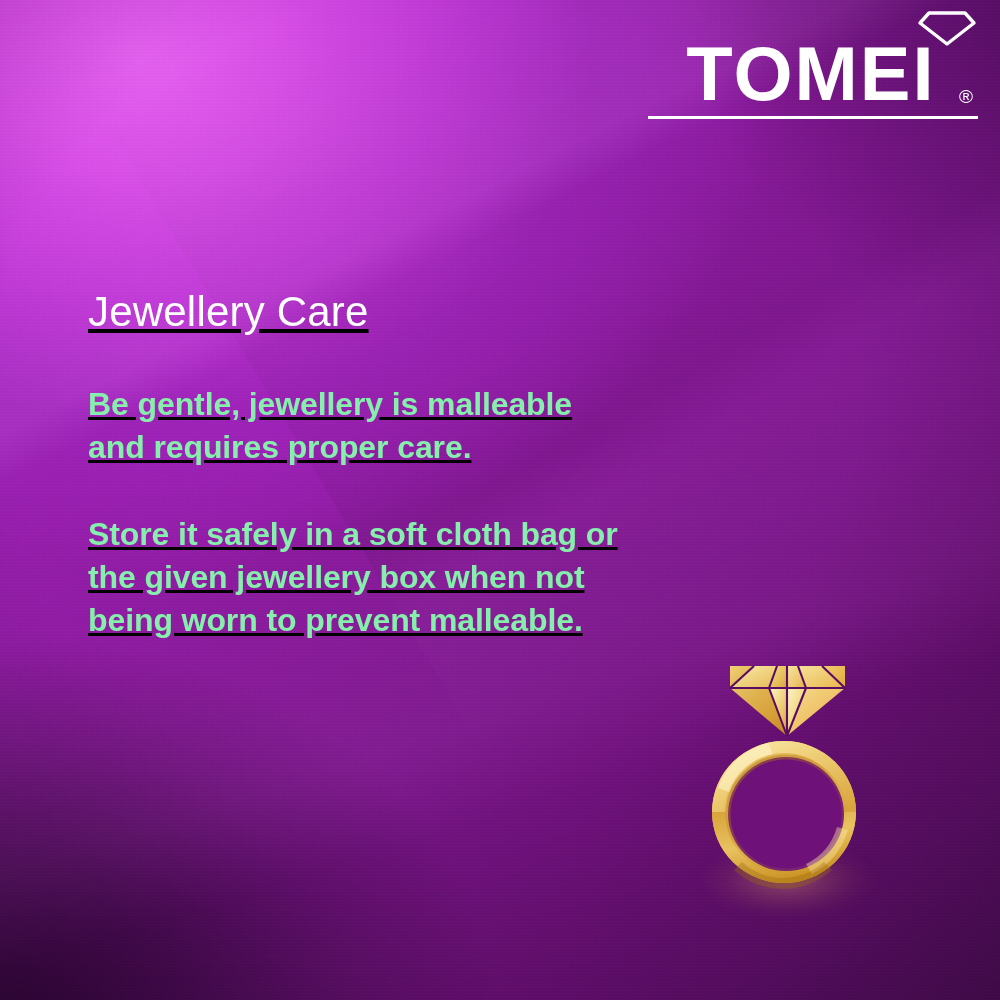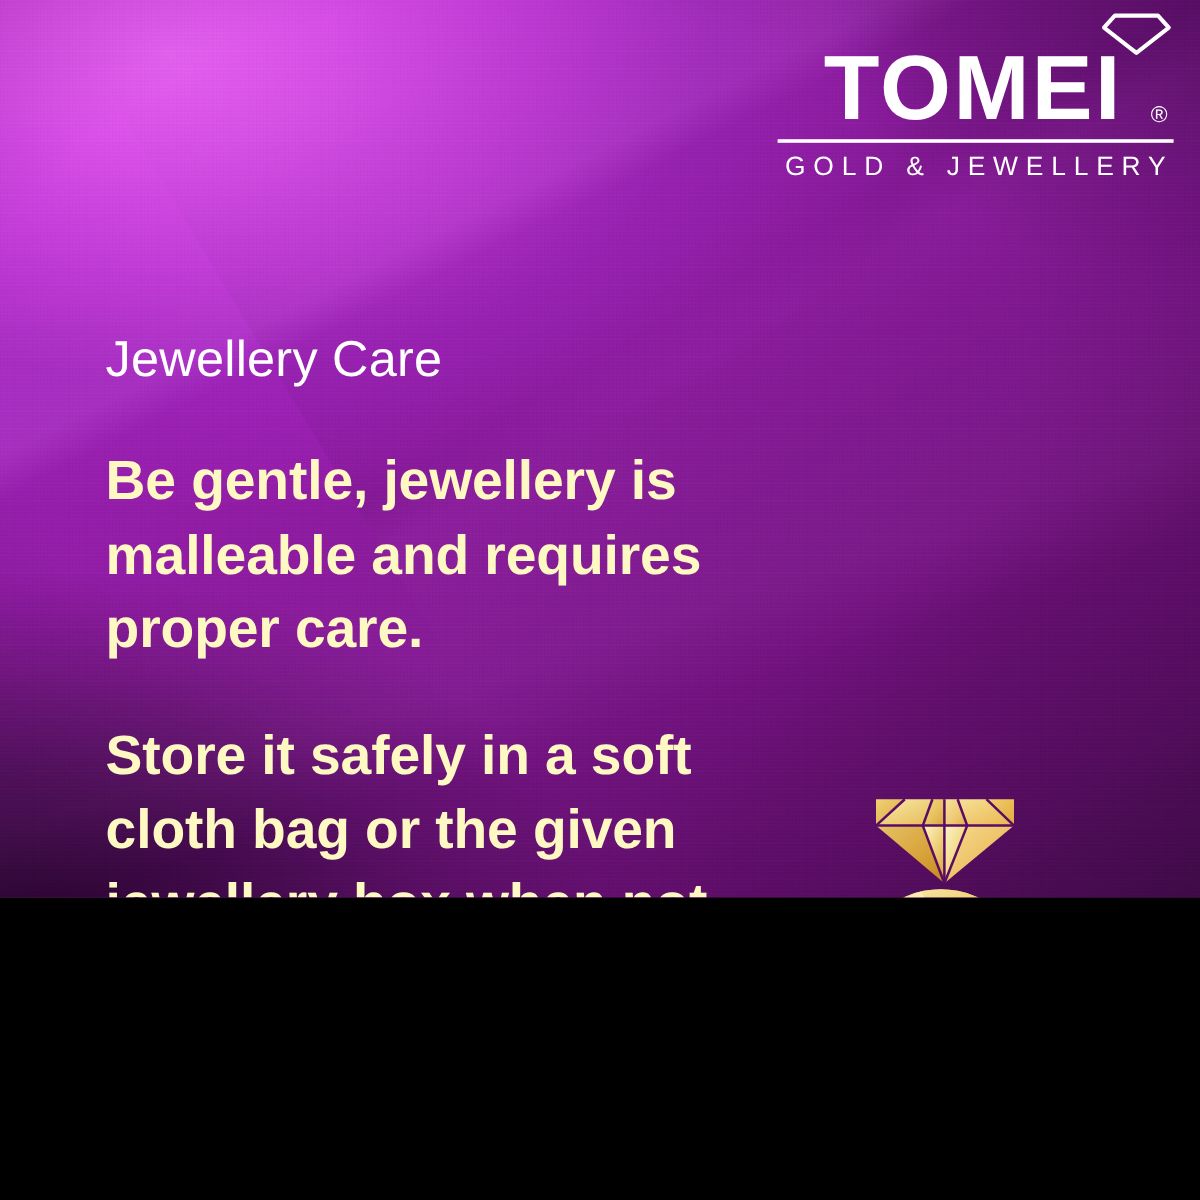--- a/index.html
+++ b/index.html
@@ -3,21 +3,21 @@
 <meta charset="utf-8">
 <style>
   html, body {
     margin: 0;
     padding: 0;
     background: #000;
   }
   #canvas {
     position: relative;
     width: 1000px;
-    height: 748px;
+    height: 1000px;
     overflow: hidden;
     font-family: "Liberation Sans", sans-serif;
     background: #8a1f96;
   }
 
   
   .bg-base {
     position: absolute;
     inset: 0;
     background:
@@ -156,38 +156,39 @@
     color: #ffffff;
     margin-top: 7px;
     padding-left: 6px;
     white-space: nowrap;
   }
 
   
   .copy {
     position: absolute;
     left: 88px;
-    top: 275px;
+    top: 288px;
     width: 560px;
+    text-decoration: underline;
   }
   .headline {
     font-family: "Liberation Sans", sans-serif;
     font-weight: normal;
     font-size: 42px;
     line-height: 1.12;
     color: #ffffff;
     letter-spacing: .2px;
     margin: 0 0 48px 0;
   }
   .para {
     font-family: "Liberation Sans", sans-serif;
     font-weight: bold;
-    font-size: 46px;
+    font-size: 32px;
     line-height: 1.34;
-    color: #fef9c3;
+    color: #86efac;
     letter-spacing: -.1px;
     margin: 0 0 44px 0;
     max-width: 540px;
   }
   .para:last-child { margin-bottom: 0; }
 
   
   .ring-art {
     position: absolute;
     left: 672px;
@@ -239,21 +240,20 @@
       </g>
     </svg>
 
     <span class="logo-word">
       <span>TOMEI</span>
       <span class="logo-reg">®</span>
     </span>
 
     <div class="logo-rule"></div>
 
-    <span class="logo-tag">GOLD &amp; JEWELLERY</span>
   </div>
 
   <div class="copy">
     <h1 class="headline">Jewellery Care</h1>
     <p class="para">Be gentle, jewellery is malleable and requires proper care.</p>
     <p class="para">Store it safely in a soft cloth bag or the given jewellery box when not being worn to prevent malleable.</p>
   </div>
 
   <div class="ring-art">
 

